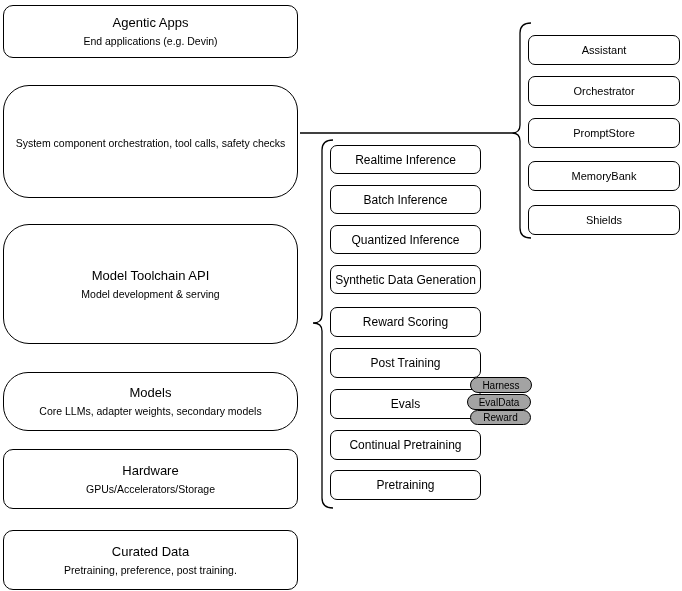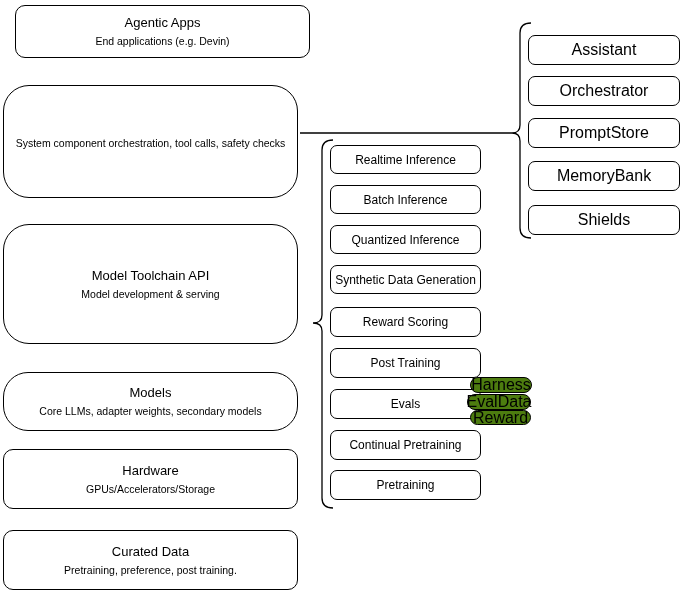--- a/index.html
+++ b/index.html
@@ -34,47 +34,47 @@
   .stack-node { left: 3px; width: 295px; border-radius: 10px; }
   .stack-node.big { border-radius: 26px; }
   .stack-title { font-size: 13px; line-height: 16px; }
   .stack-sub { font-size: 10.5px; line-height: 14px; margin-top: 3px; }
   .mid-node {
     left: 330px; width: 151px; height: 29px;
     border-radius: 7px; font-size: 12px;
   }
   .right-node {
     left: 528px; width: 152px; height: 30px;
-    border-radius: 7px; font-size: 16px;
+    border-radius: 7px; font-size: 11px;
   }
   .pill {
     position: absolute;
     box-sizing: border-box;
     border: 1.3px solid #000000;
-    background: #4d7c0f;
+    background: #a3a3a3;
     border-radius: 9px;
     display: flex;
     align-items: center;
     justify-content: center;
-    font-size: 16px;
+    font-size: 10px;
     z-index: 3;
   }
 </style>
 </head>
 <body>
 
 <div class="canvas">
 
   <svg class="overlay" viewBox="0 0 682 591" xmlns="http://www.w3.org/2000/svg">
     <path d="M 300 133 L 512 133" stroke="#000000" stroke-width="1.3" fill="none"></path>
     <path d="M 531 23 Q 520 23 520 33 L 520 125 Q 520 133 512 133 Q 520 133 520 141 L 520 228 Q 520 238 531 238" stroke="#000000" stroke-width="1.3" fill="none"></path>
     <path d="M 333 140 Q 322 140 322 150 L 322 315 Q 322 323 313 323 Q 322 323 322 331 L 322 498 Q 322 508 333 508" stroke="#000000" stroke-width="1.3" fill="none"></path>
   </svg>
 
-  <div class="node stack-node" style="top:5px; height:53px;margin-left:12px;">
+  <div class="node stack-node" style="top:5px; height:53px;">
     <div class="stack-title">Agentic Apps</div>
     <div class="stack-sub">End applications (e.g. Devin)</div>
   </div>
 
   <div class="node stack-node big" style="top:85px; height:113px;">
     <div class="stack-sub">System component orchestration, tool calls, safety checks</div>
   </div>
 
   <div class="node stack-node big" style="top:224px; height:120px;">
     <div class="stack-title">Model Toolchain API</div>

